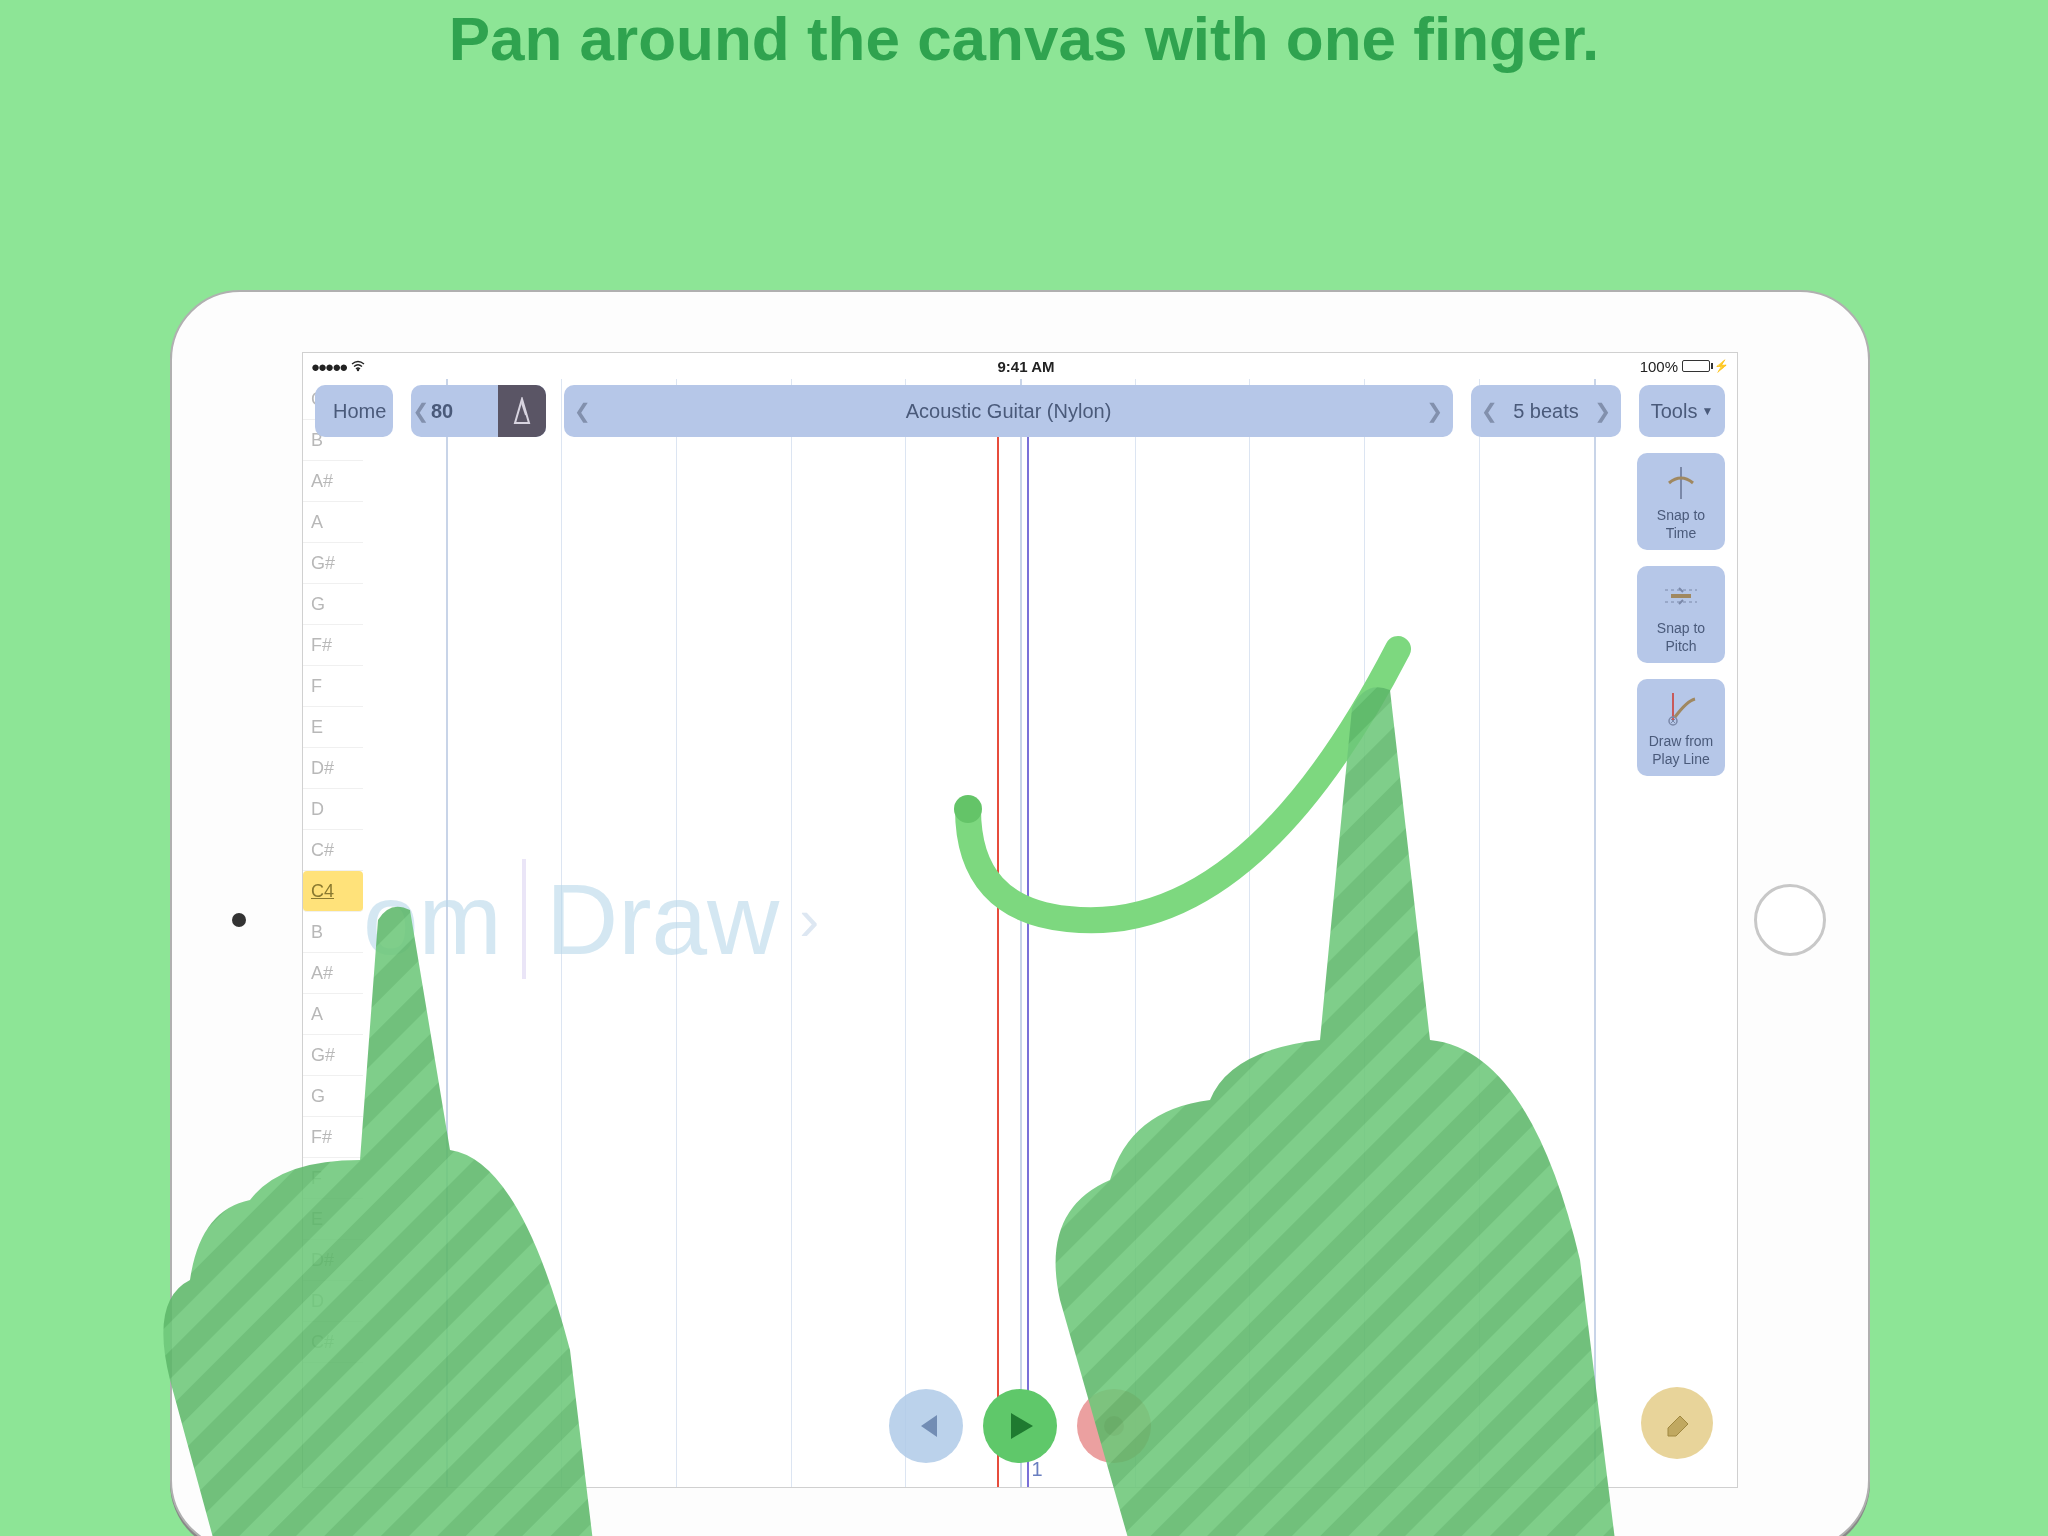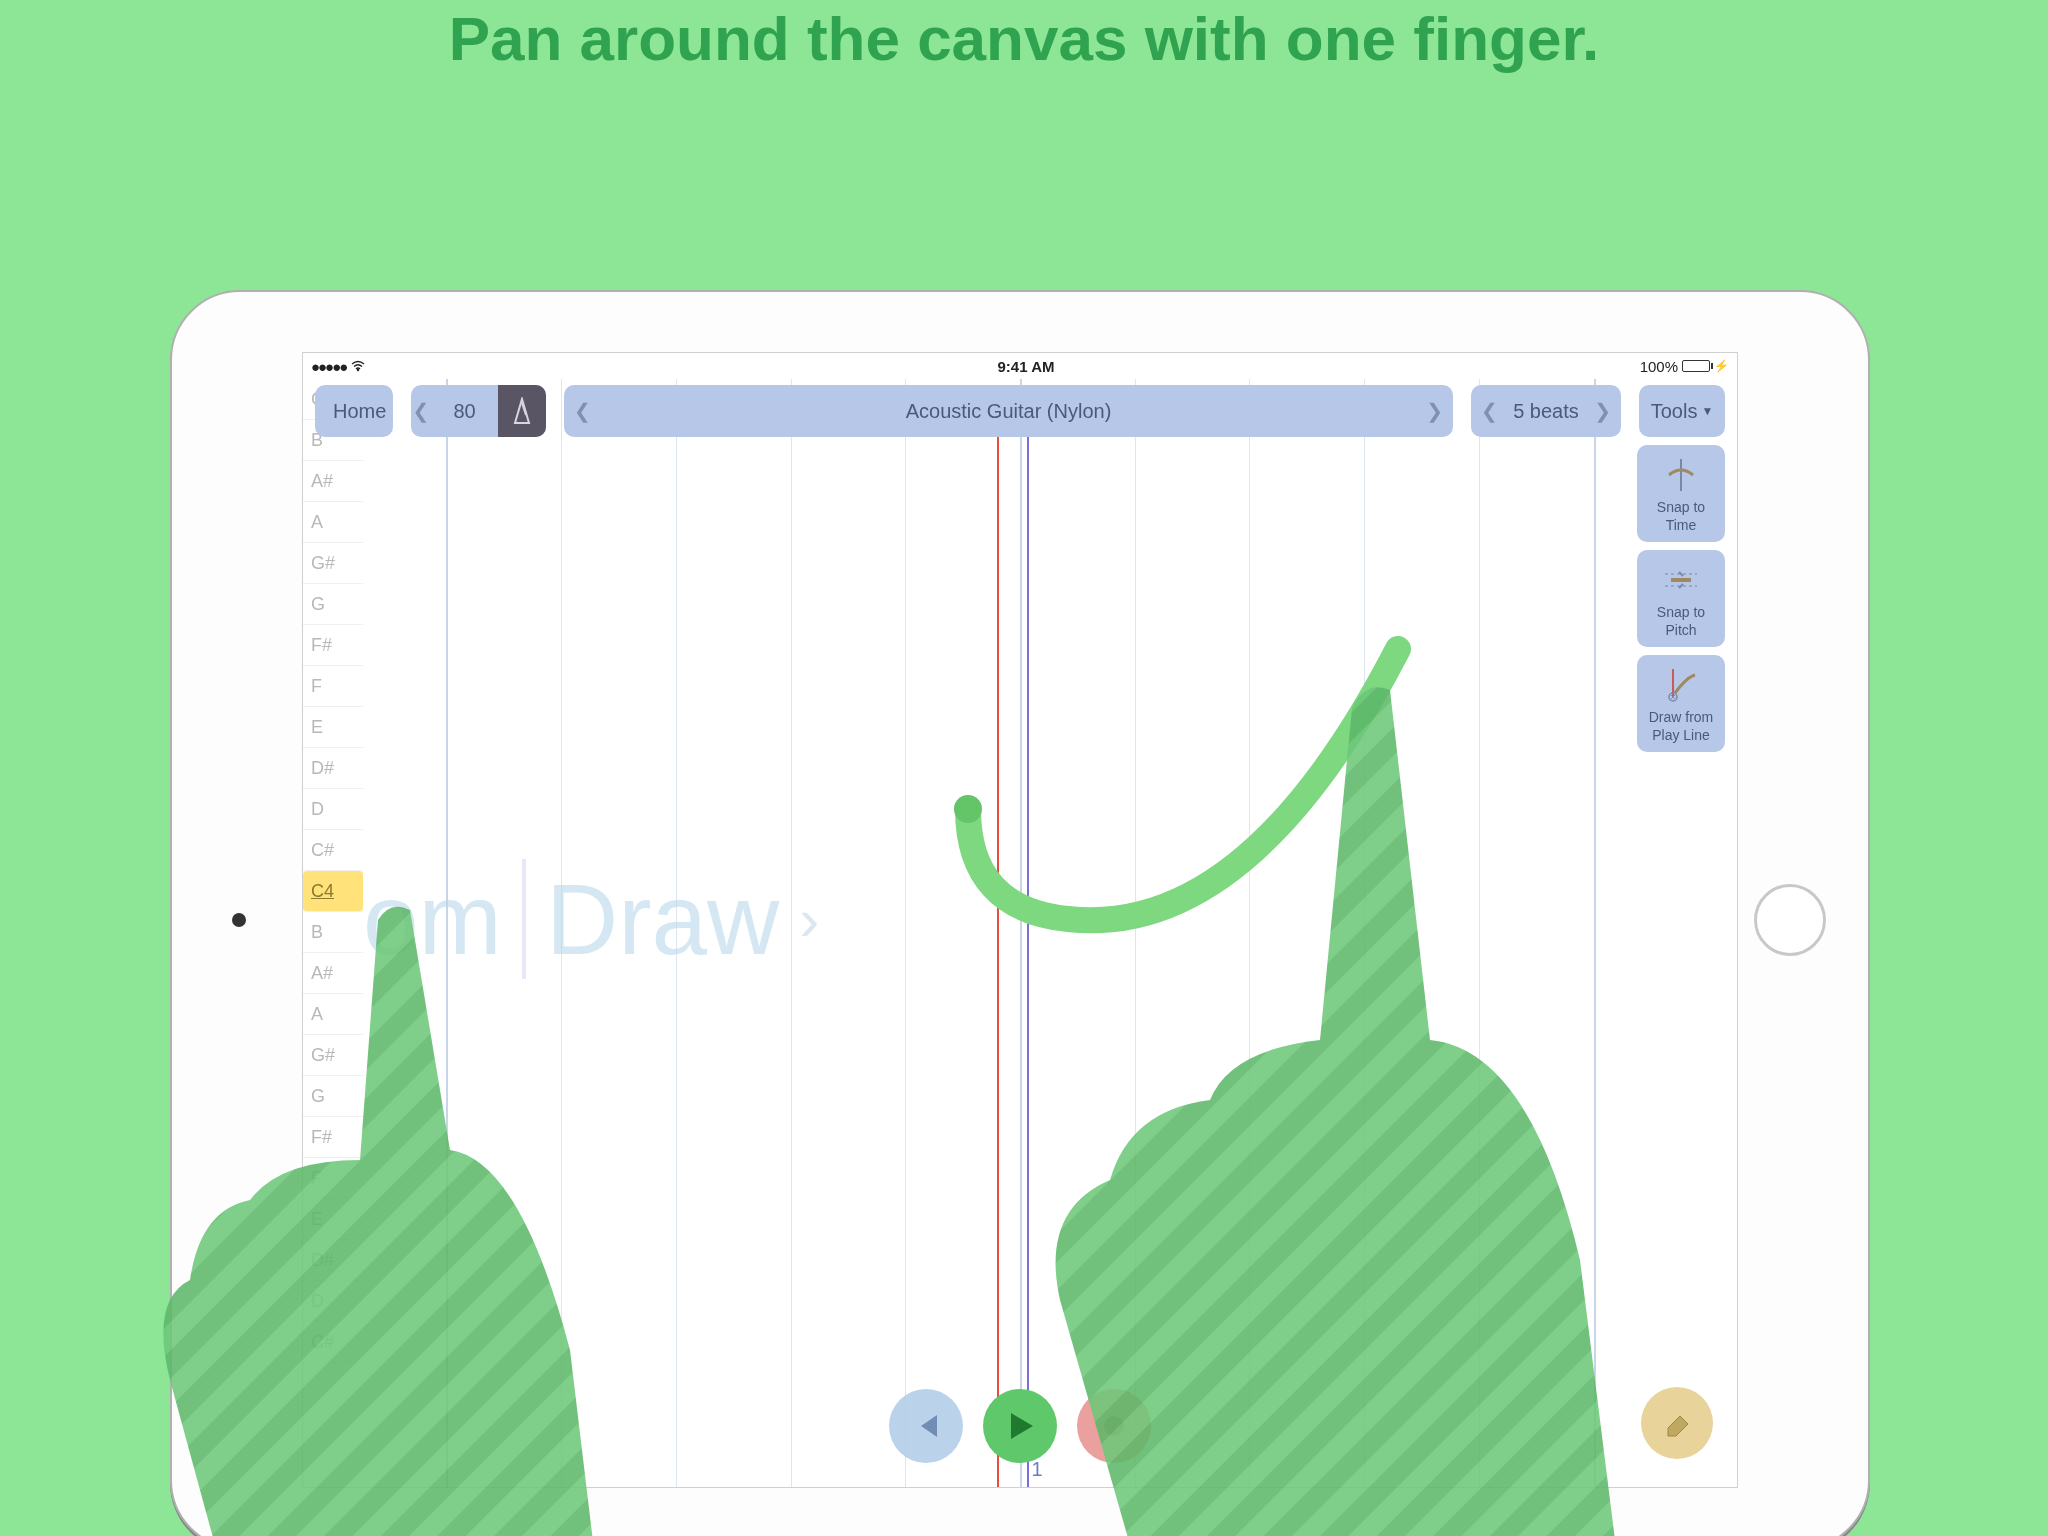--- a/index.html
+++ b/index.html
@@ -124,21 +124,21 @@
   align-items: center;
   justify-content: center;
   color: #4a5a7a;
   font-size: 20px;
   padding: 0 18px;
   position: relative;
 }
 .tb-home { width: 78px; justify-content: flex-start; }
 .tb-tempo { width: 135px; padding: 0; }
 .tb-tempo .arrow { width: 20px; text-align: center; color: #8290ad; }
-.tb-tempo .val { flex: 1; text-align: center; }
+.tb-tempo .val { flex: 1; text-align: left; font-weight: bold; }
 .tb-tempo .metro {
   width: 48px;
   height: 100%;
   background: #5a5565;
   border-radius: 0 10px 10px 0;
   display: flex;
   align-items: center;
   justify-content: center;
 }
 .tb-instrument { flex: 1; }
@@ -218,20 +218,21 @@
   border-radius: 10px;
   display: flex;
   flex-direction: column;
   align-items: center;
   justify-content: center;
   color: #4a5a7a;
   font-size: 14px;
   text-align: center;
   padding: 10px 4px 8px;
   line-height: 1.25;
+  margin-top: 8px;
 }
 .side-item .ico {
   height: 40px;
   display: flex;
   align-items: center;
   justify-content: center;
   margin-bottom: 4px;
 }
 
 .watermark {

